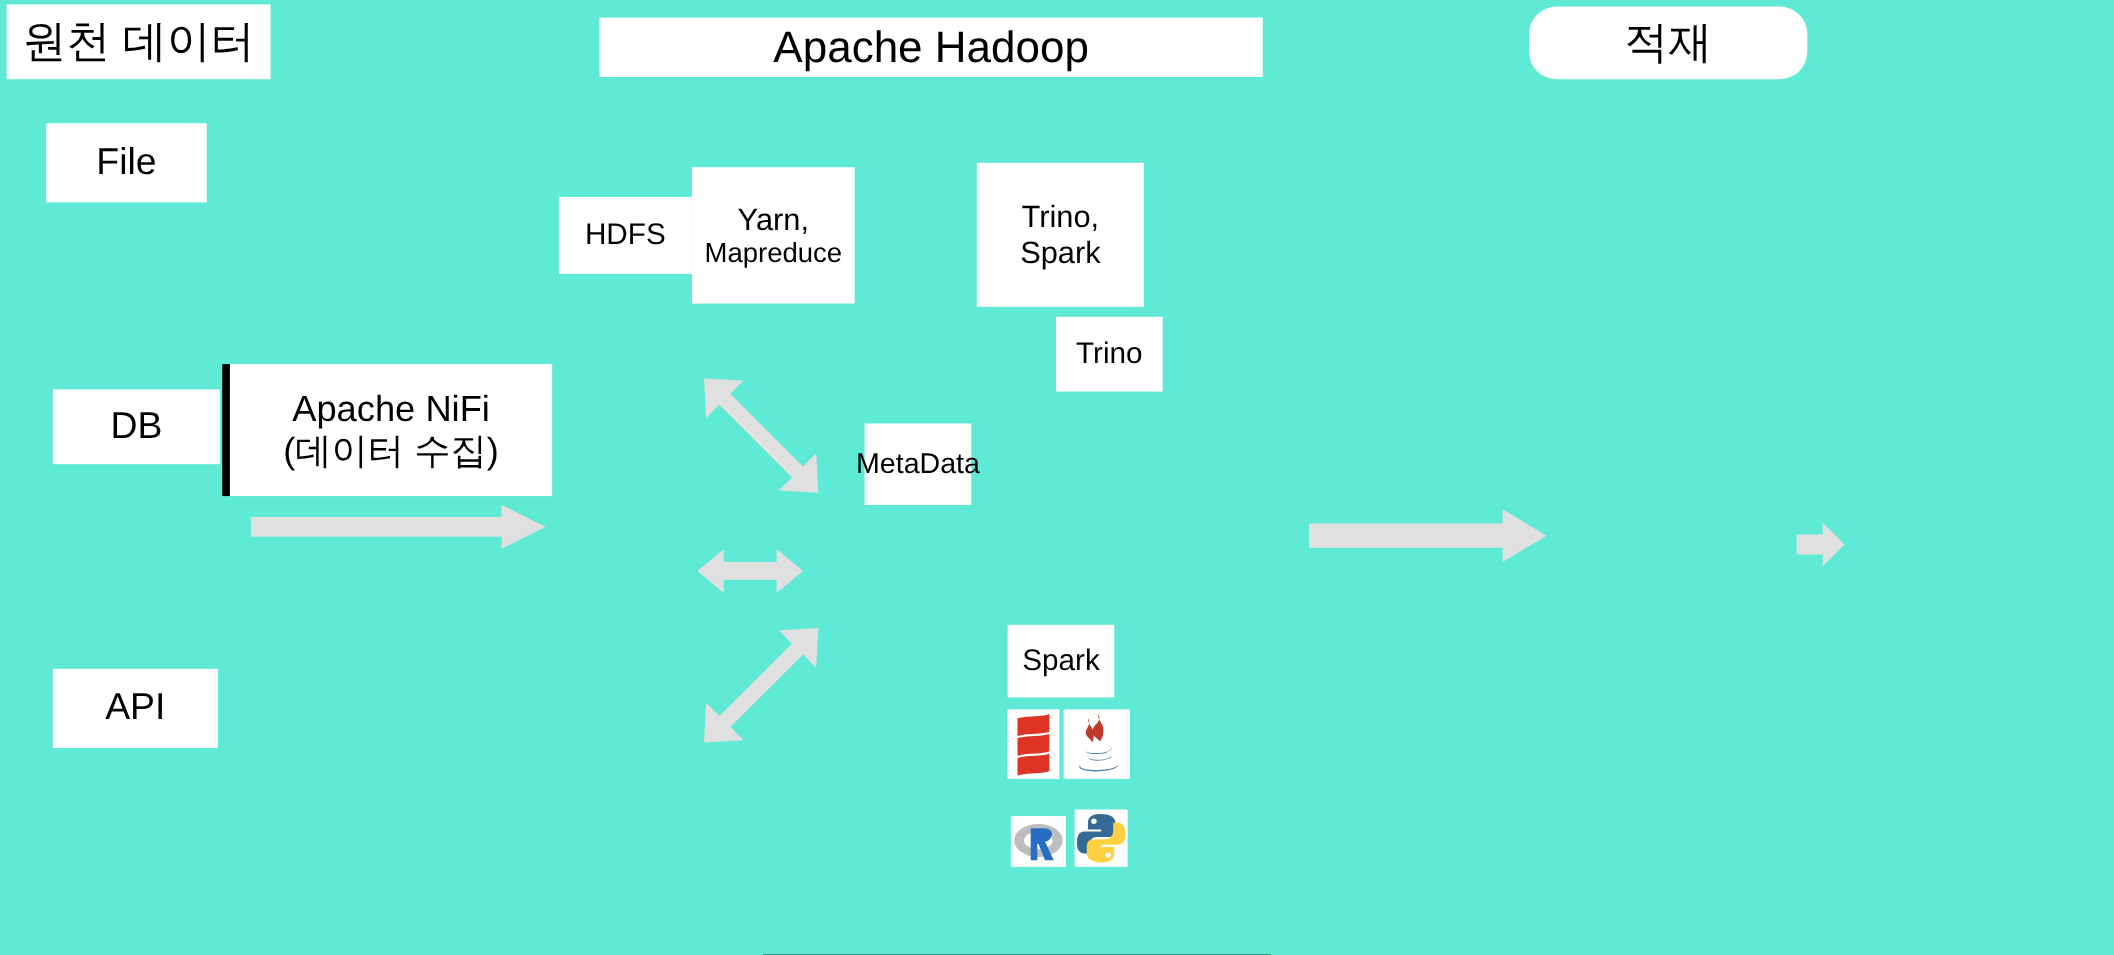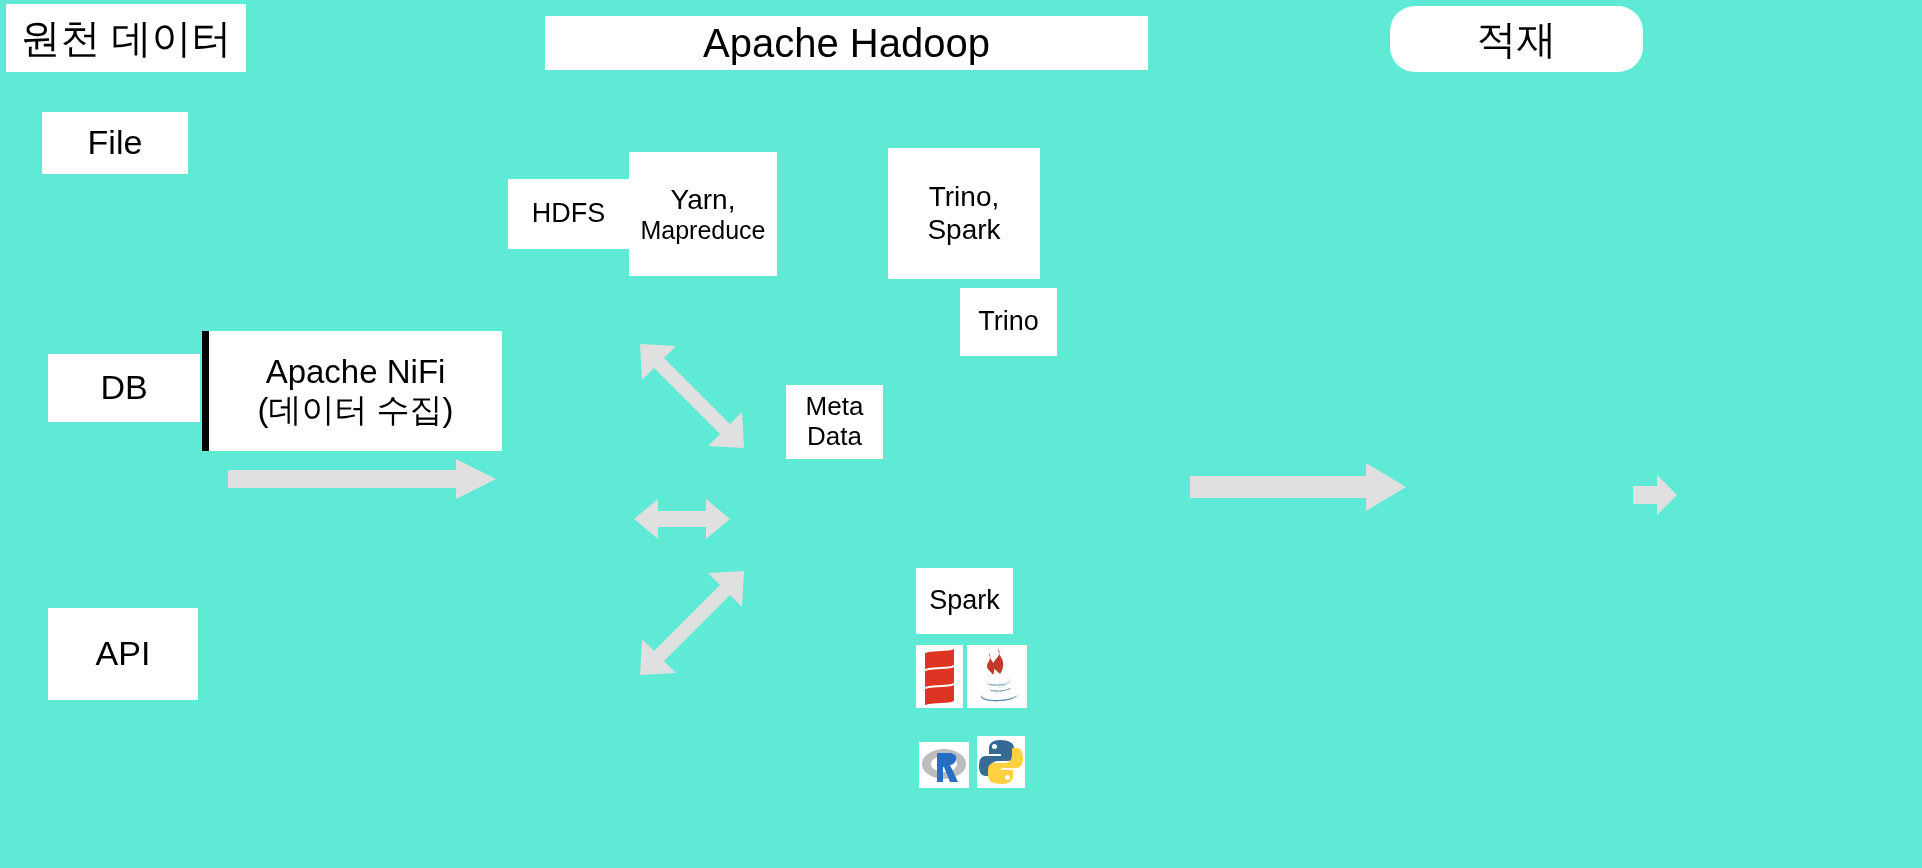--- a/index.html
+++ b/index.html
@@ -31,35 +31,35 @@
 
   
   .hdr { font-size: 40px; }
 
   
   #hdr-source   { left: 6px;    top: 4px;   width: 240px; height: 68px;  font-size: 40px; }
   #hdr-hadoop   { left: 545px;  top: 16px;  width: 603px; height: 54px;  font-size: 40px; }
   #hdr-load     { left: 1390px; top: 6px;   width: 253px; height: 66px;  font-size: 40px; border-radius: 25px; }
   #hdr-viz      { left: 1673px; top: 6px;   width: 249px; height: 66px;  font-size: 40px; }
 
-  #box-file     { left: 42px;   top: 112px; width: 146px; height: 62px;  font-size: 34px; }
+  #box-file     { left: 42px;   top: 112px; width: 146px; height: 72px;  font-size: 34px; }
   #box-db       { left: 48px;   top: 354px; width: 152px; height: 68px;  font-size: 34px; }
-  #box-api-left { left: 48px;   top: 608px; width: 150px; height: 92px;  font-size: 34px; }
+  #box-api-left { left: 48px;   top: 608px; width: 150px; height: 72px;  font-size: 34px; }
 
   #box-nifi     { left: 202px;  top: 331px; width: 300px; height: 120px; font-size: 33px;
                   border-left: 7px solid #000000; flex-direction: column; }
 
   #box-hdfs     { left: 508px;  top: 179px; width: 121px; height: 70px;  font-size: 27px; }
   #box-yarn     { left: 629px;  top: 152px; width: 148px; height: 124px; flex-direction: column; }
   #box-yarn .l1 { font-size: 28px; }
   #box-yarn .l2 { font-size: 25px; }
 
   #box-trinospark { left: 888px; top: 148px; width: 152px; height: 131px; flex-direction: column; font-size: 28px; }
   #box-trino      { left: 960px; top: 288px; width: 97px;  height: 68px;  font-size: 27px; }
-  #box-meta       { left: 786px; top: 385px; width: 97px;  height: 74px;  flex-direction: column; font-size: 26px; }
+  #box-meta       { left: 786px; top: 385px; width: 97px;  height: 74px;  flex-direction: row; font-size: 26px; }
   #box-spark      { left: 916px; top: 568px; width: 97px;  height: 66px;  font-size: 27px; }
 
   
   .arrow { position: absolute; }
   .arrow svg { display: block; }
 
   
   .logo {
     position: absolute;
     background: #FFFFFF;

